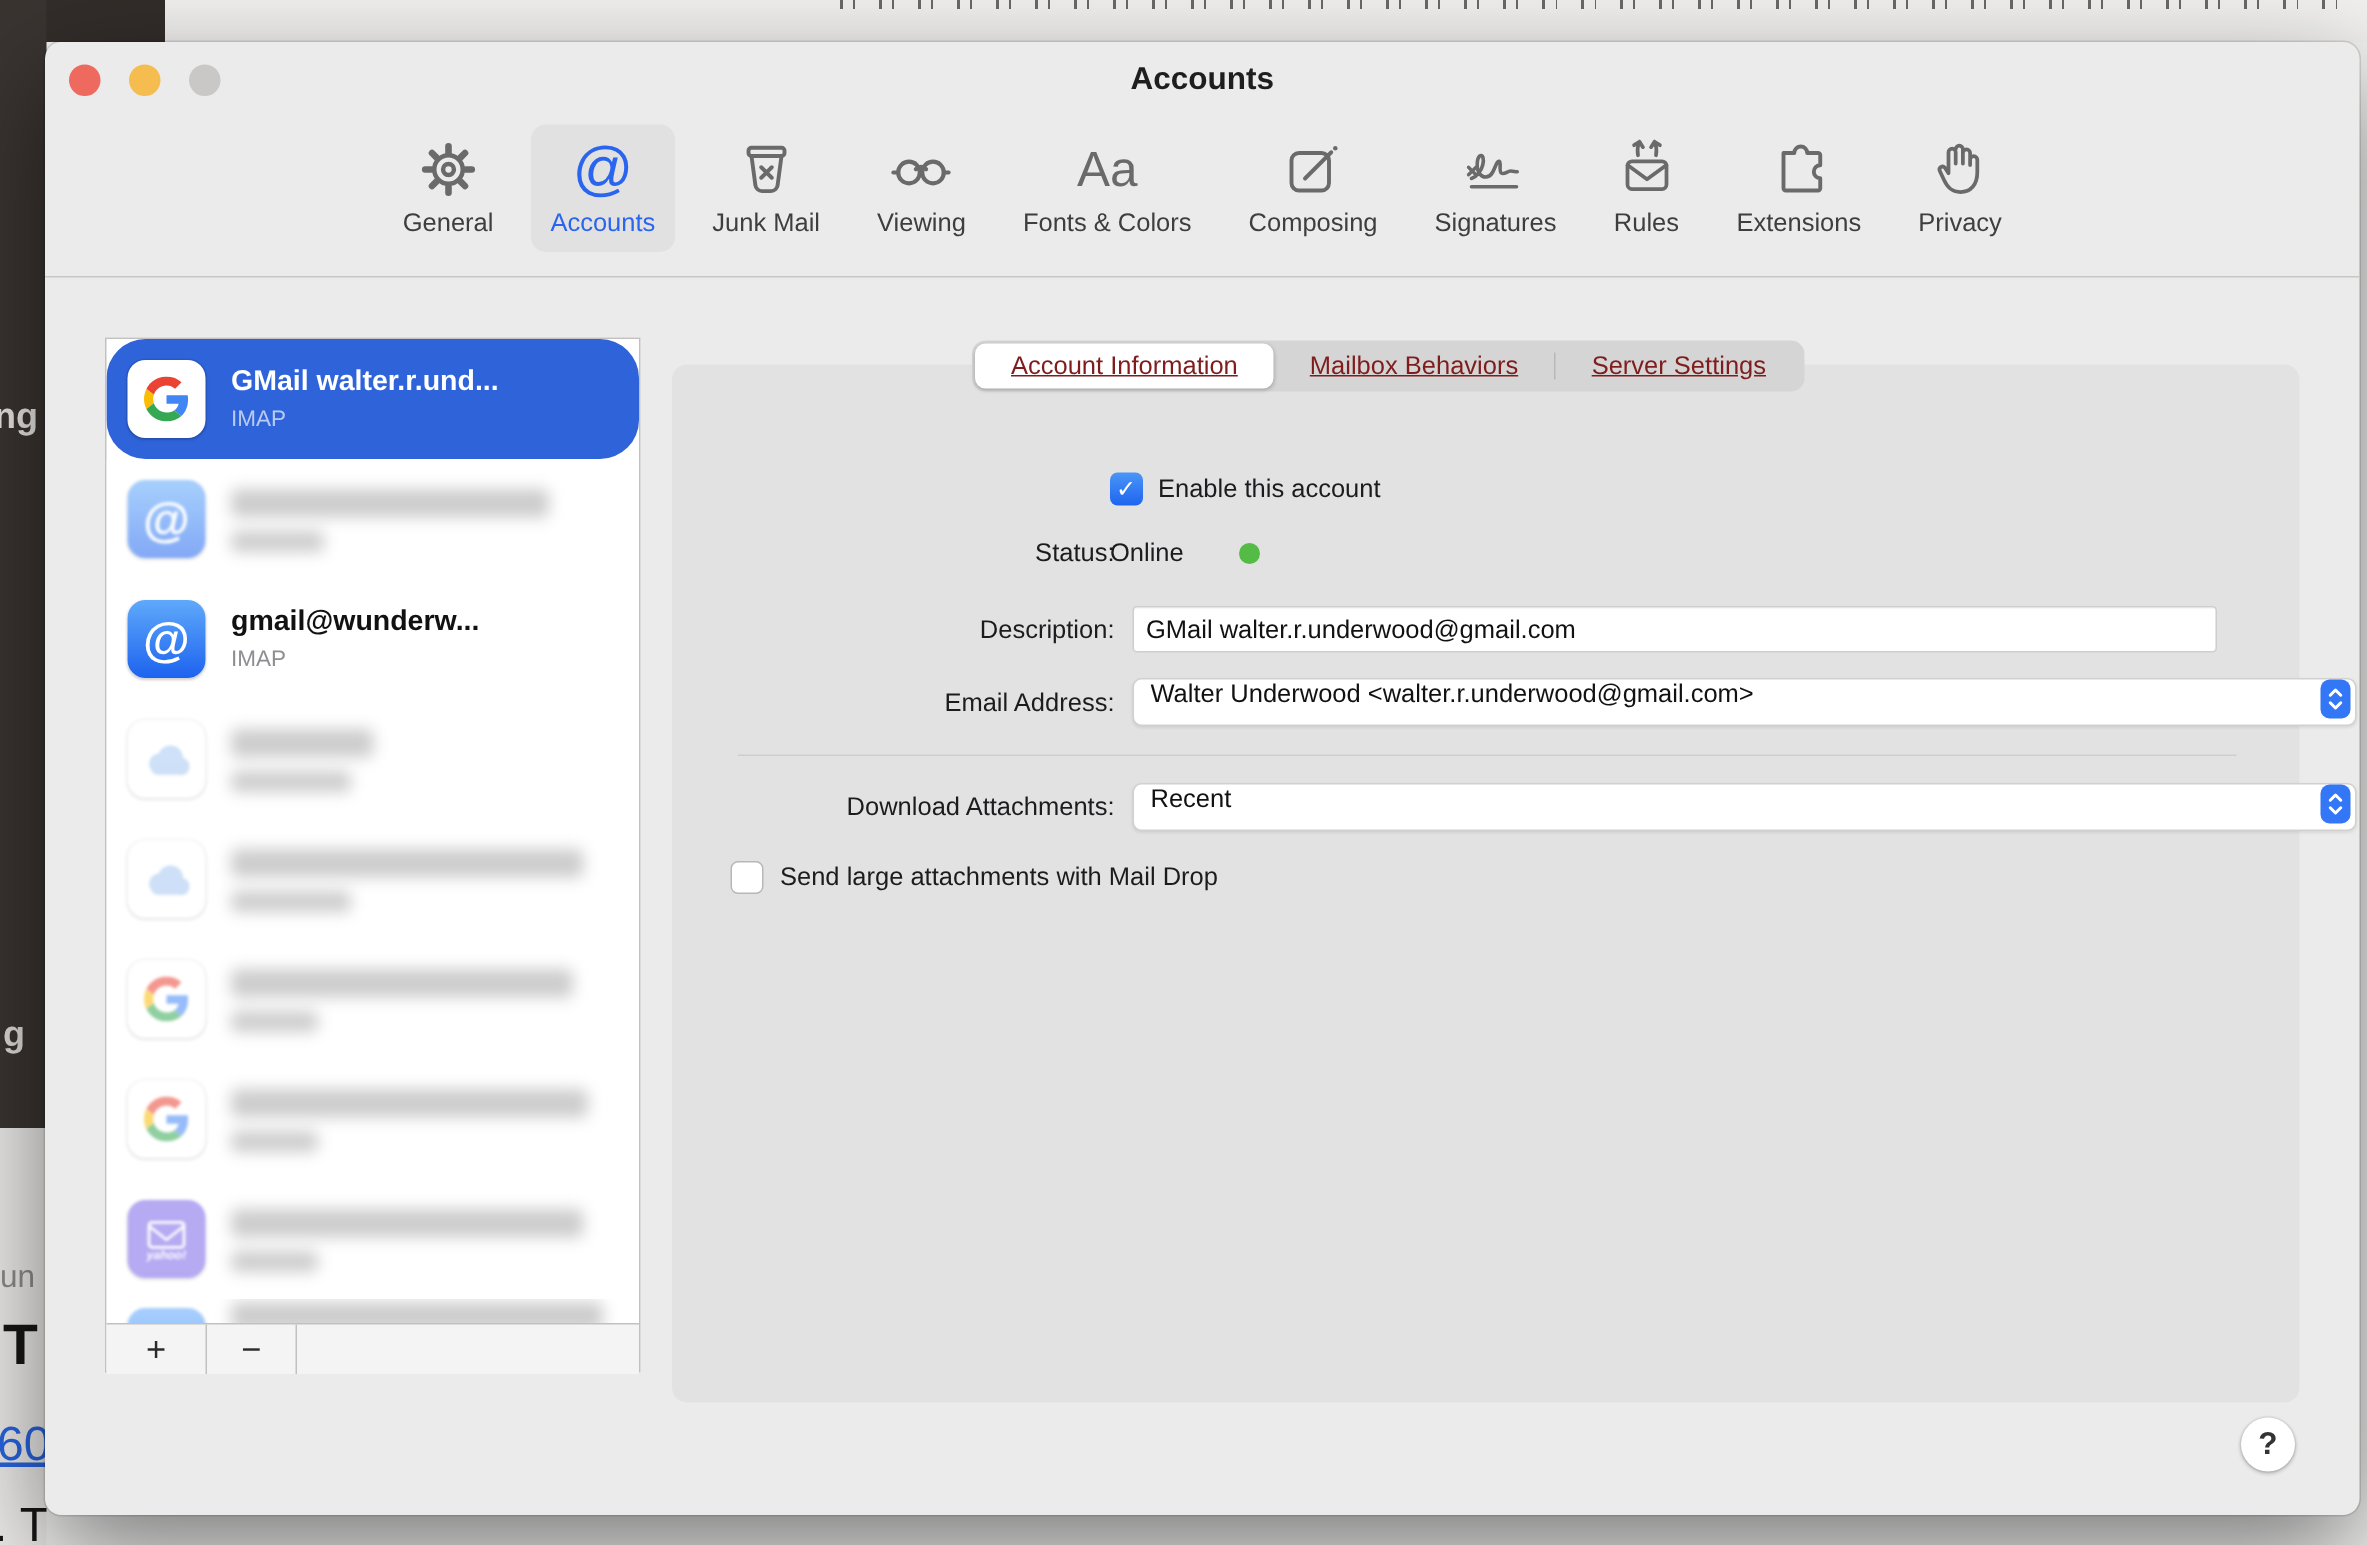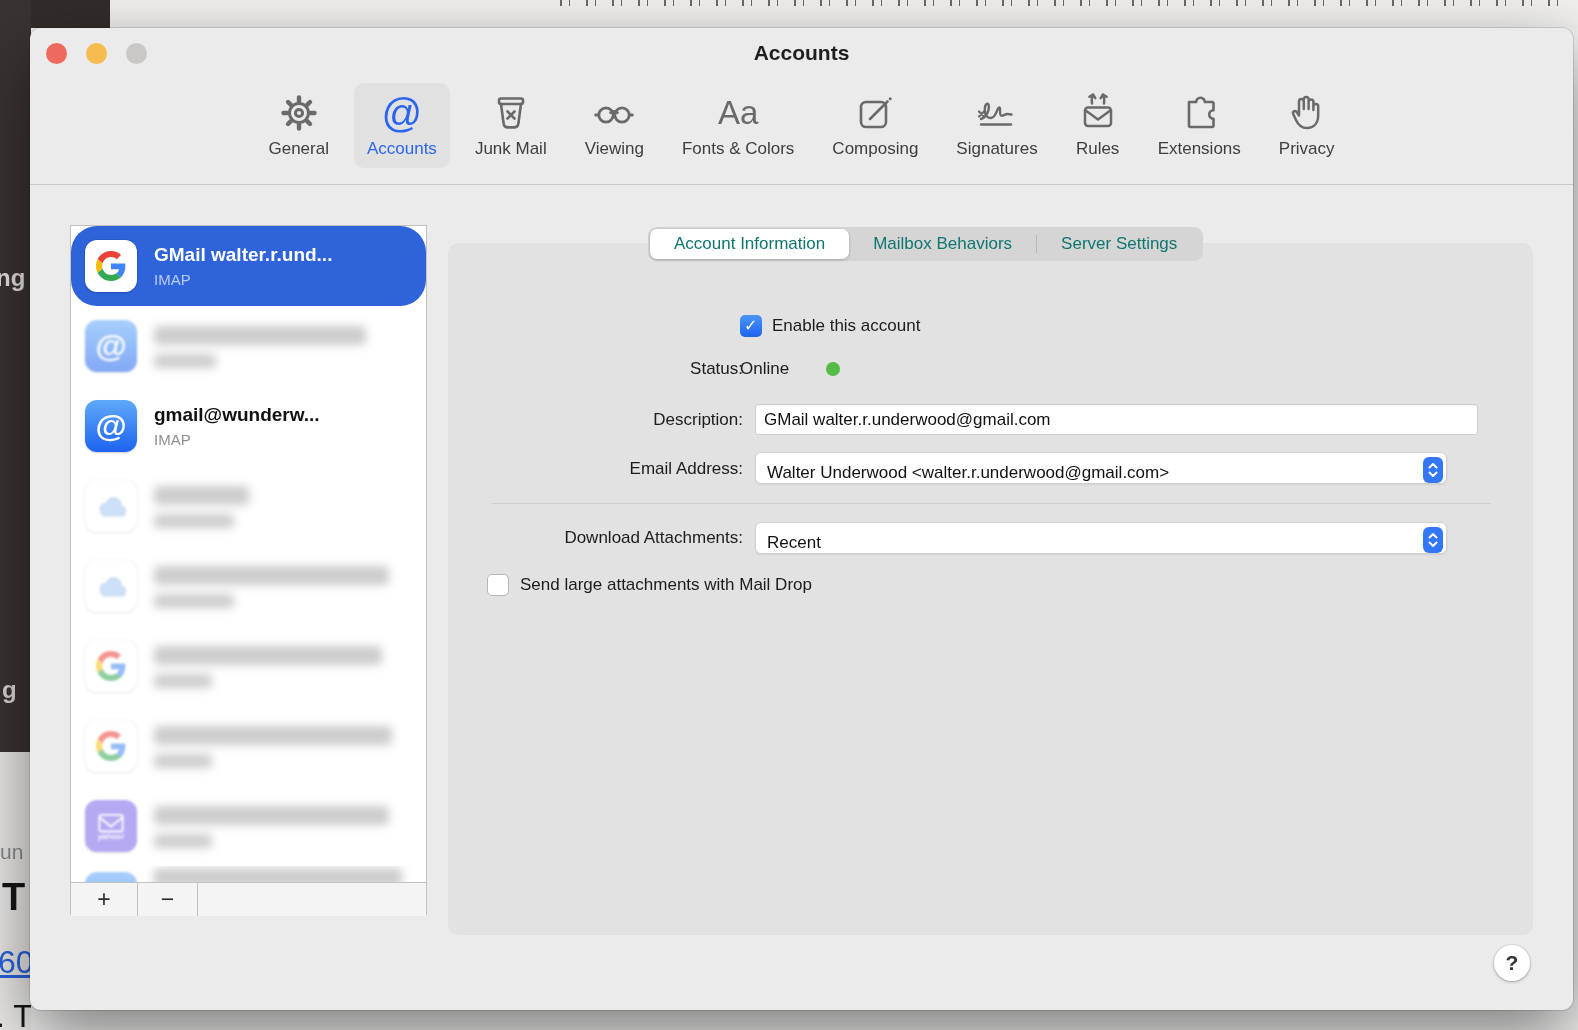--- a/index.html
+++ b/index.html
@@ -80,39 +80,39 @@
   .ctl-add{width:66px;}
   .ctl-remove{width:59px;}
   .ctl-spacer{flex:1;}
   
   .panel{position:absolute;left:418px;top:215px;width:1085px;height:692px;
     background:#e3e2e2;border-radius:10px;}
   
   .tabs{position:absolute;left:618px;top:199px;height:34px;display:flex;align-items:center;
     background:#d6d5d5;border-radius:9px;padding:2px;box-sizing:border-box;}
   .tab{height:30px;display:flex;align-items:center;justify-content:center;
-    font-size:17px;color:#0f766e;padding:0 24px;border-radius:7px;white-space:nowrap;}
+    font-size:17px;color:#7f1d1d;padding:0 24px;border-radius:7px;white-space:nowrap;text-decoration:underline;}
   .tab.selected{background:#ffffff;box-shadow:0 1px 3px rgba(0,0,0,.25);font-weight:500;}
   .tab-sep{width:1px;height:18px;background:#b9b8b8;}
   
   .form-label{position:absolute;left:430px;width:283px;text-align:right;
     font-size:17px;color:#1c1c1e;white-space:nowrap;}
   .checkbox{position:absolute;width:22px;height:22px;border-radius:5px;box-sizing:border-box;
     background:#fff;border:1px solid #b8b7b6;}
   .checkbox.checked{background:linear-gradient(180deg,#4a96f8,#1e64ef);border:none;}
   .checkbox.checked::after{content:"✓";color:#fff;font-size:16px;font-weight:700;
     position:absolute;left:4px;top:1px;}
   .inline-label{position:absolute;font-size:17px;color:#1c1c1e;white-space:nowrap;}
   .status-dot{position:absolute;width:14px;height:14px;border-radius:50%;background:#53bb46;}
   .text-field{position:absolute;left:725px;width:723px;height:31px;box-sizing:border-box;
     background:#fff;border:1px solid #cfcecd;border-radius:3px;font-size:17px;color:#111;
     padding:0 8px;font-family:inherit;box-shadow:inset 0 1px 1px rgba(0,0,0,.04);}
-  .popup{position:absolute;left:725px;width:692px;height:32px;box-sizing:border-box;
+  .popup{position:absolute;left:725px;width:816px;height:32px;box-sizing:border-box;
     background:#fff;border:1px solid #d2d1d0;border-radius:6px;
-    box-shadow:0 1px 2px rgba(0,0,0,.08);display:flex;align-items:flex-end;}
+    box-shadow:0 1px 2px rgba(0,0,0,.08);display:flex;align-items:flex-start;}
   .popup-value{font-size:17px;color:#111;margin-left:11px;flex:1;white-space:nowrap;overflow:hidden;}
   .stepper{width:20px;height:26px;border-radius:6px;background:#3477f6;margin-right:3px;
     display:flex;align-items:center;justify-content:center;flex:0 0 20px;}
   .form-divider{position:absolute;left:462px;top:475px;width:999px;height:0;border-top:1px solid #cfcecd;}
   
   .help-btn{position:absolute;left:1464px;top:917px;width:36px;height:36px;border-radius:50%;
     background:#fff;box-shadow:0 1px 3px rgba(0,0,0,.3),0 0 0 1px rgba(0,0,0,.04);
     display:flex;align-items:center;justify-content:center;
     font-size:21px;font-weight:700;color:#333;}
 </style>

